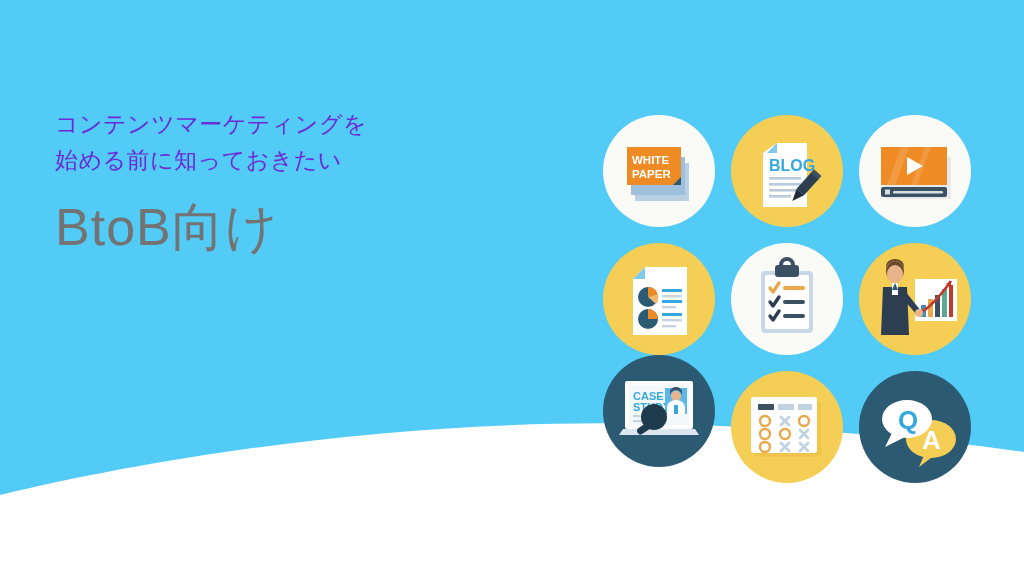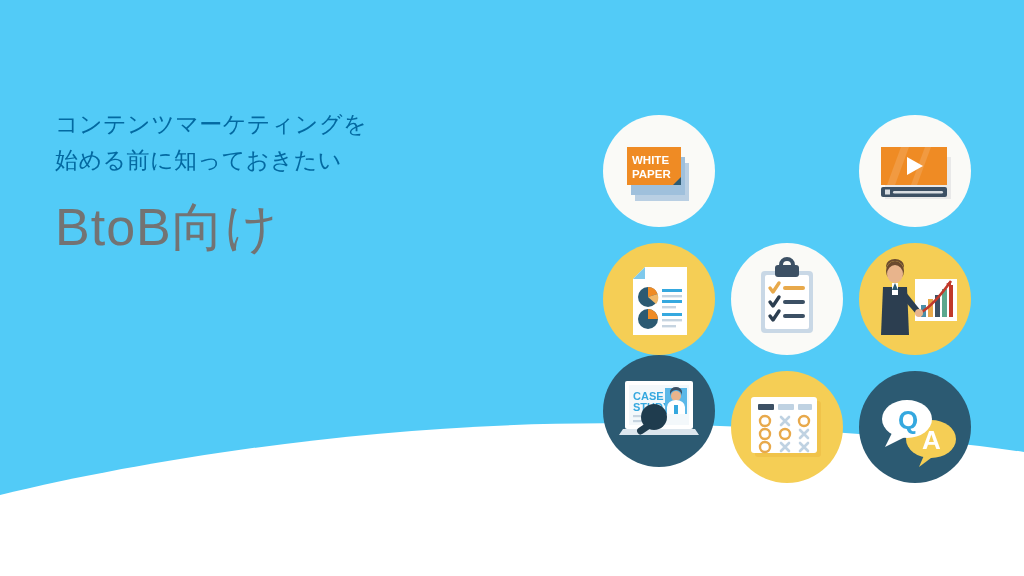--- a/index.html
+++ b/index.html
@@ -25,21 +25,21 @@
   .bg-blue svg { display: block; }
 
   
   .headline {
     position: absolute;
     left: 55px;
     top: 106px;
     width: 540px;
   }
   .subtitle {
-    color: #0369a1;
+    color: #6d28d9;
     font-size: 23px;
     line-height: 36px;
     letter-spacing: 0.5px;
     font-weight: 400;
     white-space: nowrap;
   }
   .title {
     margin-top: 18px;
     color: #737373;
     font-size: 52px;
@@ -98,20 +98,40 @@
         <circle cx="56" cy="56" r="56" fill="#FAFAF7"></circle>
         <rect x="32" y="48" width="54" height="38" fill="#B9CFE3"></rect>
         <rect x="28" y="42" width="54" height="38" fill="#9FC0DC"></rect>
         <rect x="24" y="32" width="54" height="38" fill="#EF8B24"></rect>
         <polygon points="78,62 70,70 78,70" fill="#2C5A72"></polygon>
         <text x="29" y="49" font-family="Liberation Sans, sans-serif" font-size="11.5" font-weight="bold" fill="#FFFFFF">WHITE</text>
         <text x="29" y="63" font-family="Liberation Sans, sans-serif" font-size="11.5" font-weight="bold" fill="#FFFFFF">PAPER</text>
       </svg>
     </div>
 
+    <div class="icon-cell c1">
+      <svg viewBox="0 0 112 112">
+        <circle cx="56" cy="56" r="56" fill="#F5CE55"></circle>
+        <path d="M46,28 L46,38 L36,38 Z" fill="#35A8DF"></path>
+        <path d="M46,28 L76,28 L76,92 L32,92 L32,38 Z" fill="#FFFFFF"></path>
+        <path d="M46,28 L46,38 L36,38 Z" fill="#7FC9EC"></path>
+        <text x="38" y="56" font-family="Liberation Sans, sans-serif" font-size="16" font-weight="bold" fill="#35A8DF">BLOG</text>
+        <g fill="#B8CBDD">
+          <rect x="38" y="62" width="32" height="2.6"></rect>
+          <rect x="38" y="68" width="32" height="2.6"></rect>
+          <rect x="38" y="74" width="32" height="2.6"></rect>
+          <rect x="38" y="80" width="22" height="2.6"></rect>
+        </g>
+        <g transform="rotate(42 72 74)">
+          <rect x="67" y="56" width="10" height="22" fill="#2C3E50"></rect>
+          <polygon points="67,78 77,78 72,90" fill="#1F2D3A"></polygon>
+          <rect x="67" y="52" width="10" height="5" fill="#3C5064"></rect>
+        </g>
+      </svg>
+    </div>
 
     <div class="icon-cell c2">
       <svg viewBox="0 0 112 112">
         <circle cx="56" cy="56" r="56" fill="#FAFAF7"></circle>
         <rect x="26" y="42" width="66" height="42" fill="#E9E9E9"></rect>
         <rect x="22" y="32" width="66" height="38" fill="#EF8B24"></rect>
         <g opacity="0.13" fill="#FFFFFF">
           <polygon points="28,70 42,32 50,32 36,70"></polygon>
           <polygon points="52,70 66,32 72,32 58,70"></polygon>
         </g>

